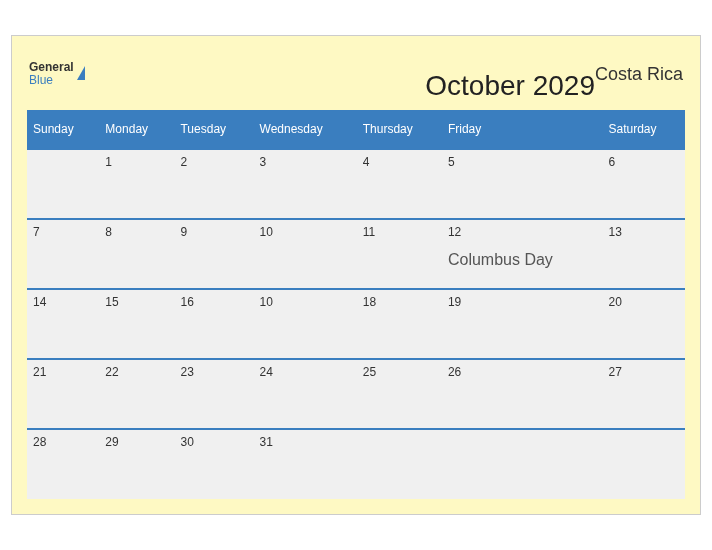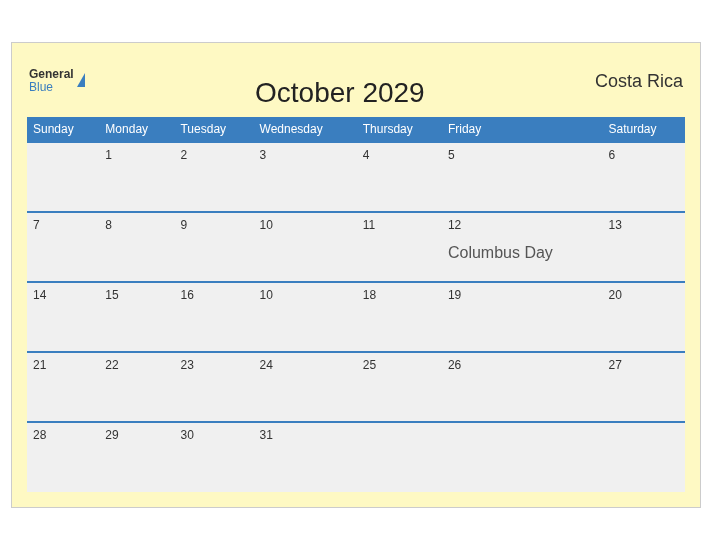--- a/index.html
+++ b/index.html
@@ -44,39 +44,39 @@
       height: 0;
       border-left: 8px solid transparent;
       border-bottom: 14px solid #3a7ebf;
       margin-left: 3px;
       margin-bottom: 2px;
     }
     .calendar-title {
       font-size: 28px;
       font-weight: normal;
       color: #222;
-      text-align: center;
+      text-align: right;
       flex: 1;
       margin-top: 24px;
     }
     .country-name {
       font-size: 18px;
       color: #333;
       text-align: right;
     }
     .calendar-table {
       width: 100%;
       border-collapse: collapse;
     }
     .calendar-table thead tr th {
       background-color: #3a7ebf;
       color: #fff;
       font-size: 12px;
       font-weight: normal;
-      padding: 5px 6px;
+      padding: 12px 6px;
       text-align: left;
       border: none;
     }
     .calendar-table tbody tr {
       border-top: 2px solid #3a7ebf;
     }
     .calendar-table tbody tr td {
       background-color: #f0f0f0;
       vertical-align: top;
       padding: 5px 6px;

